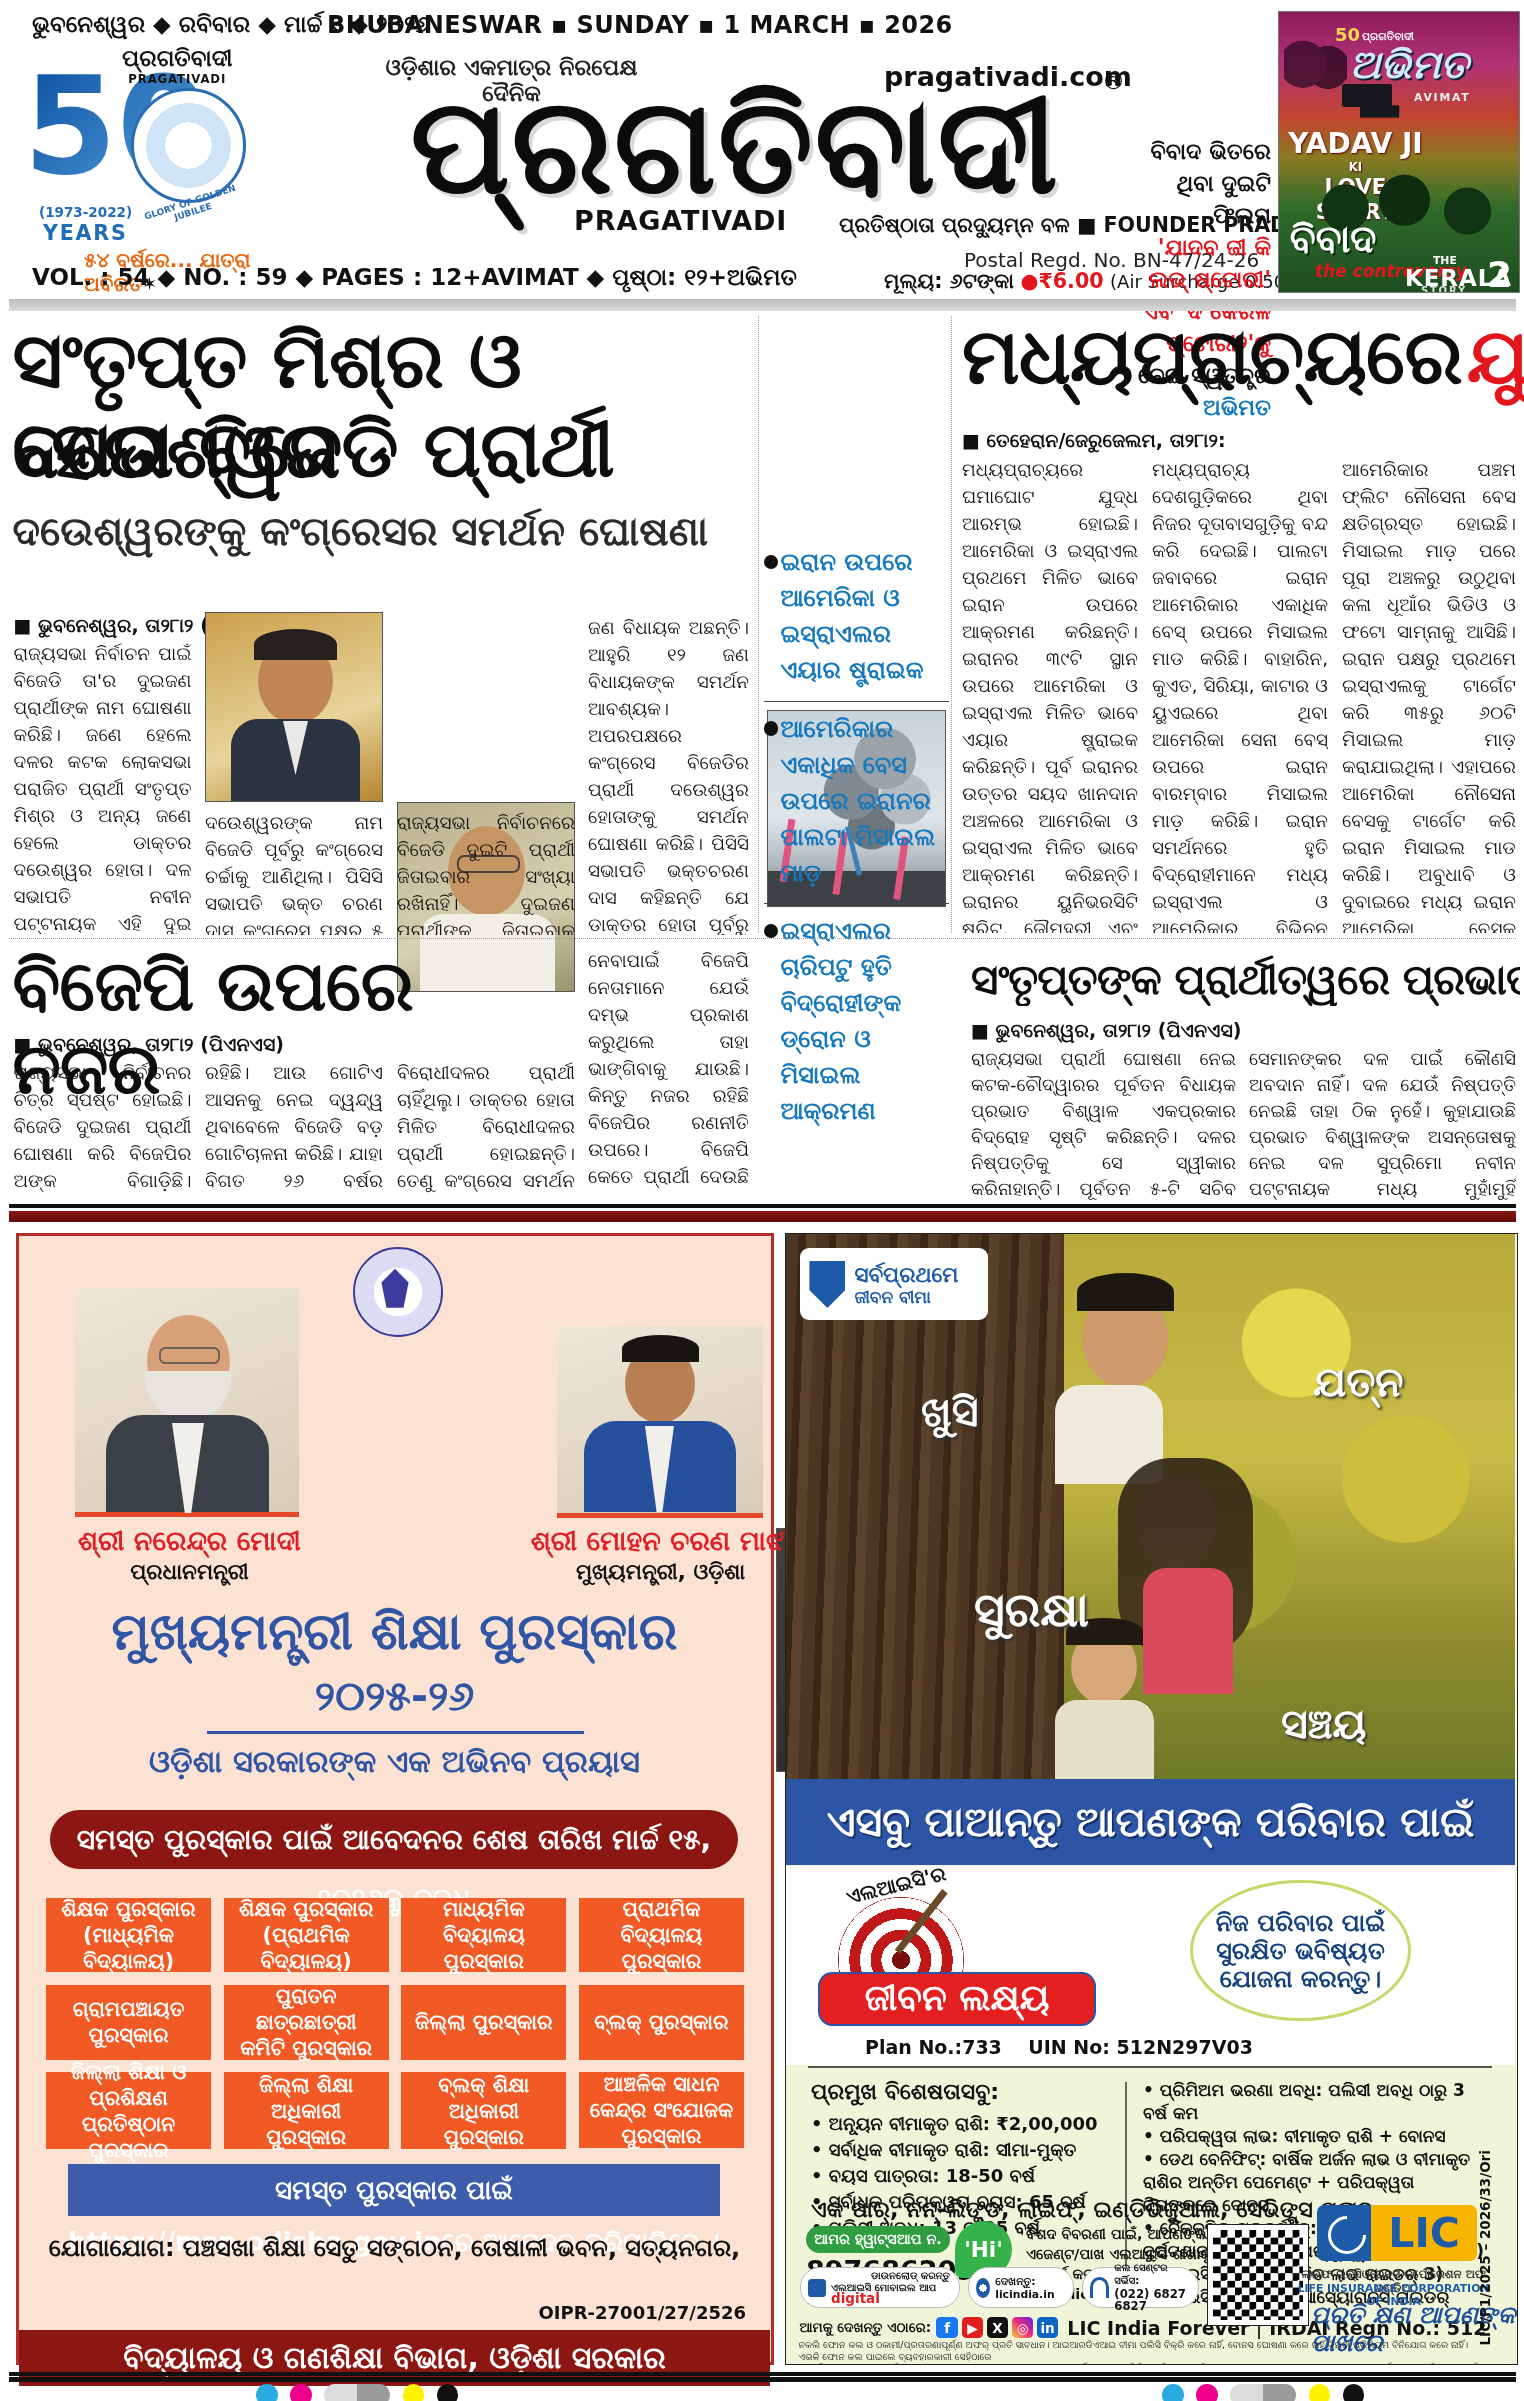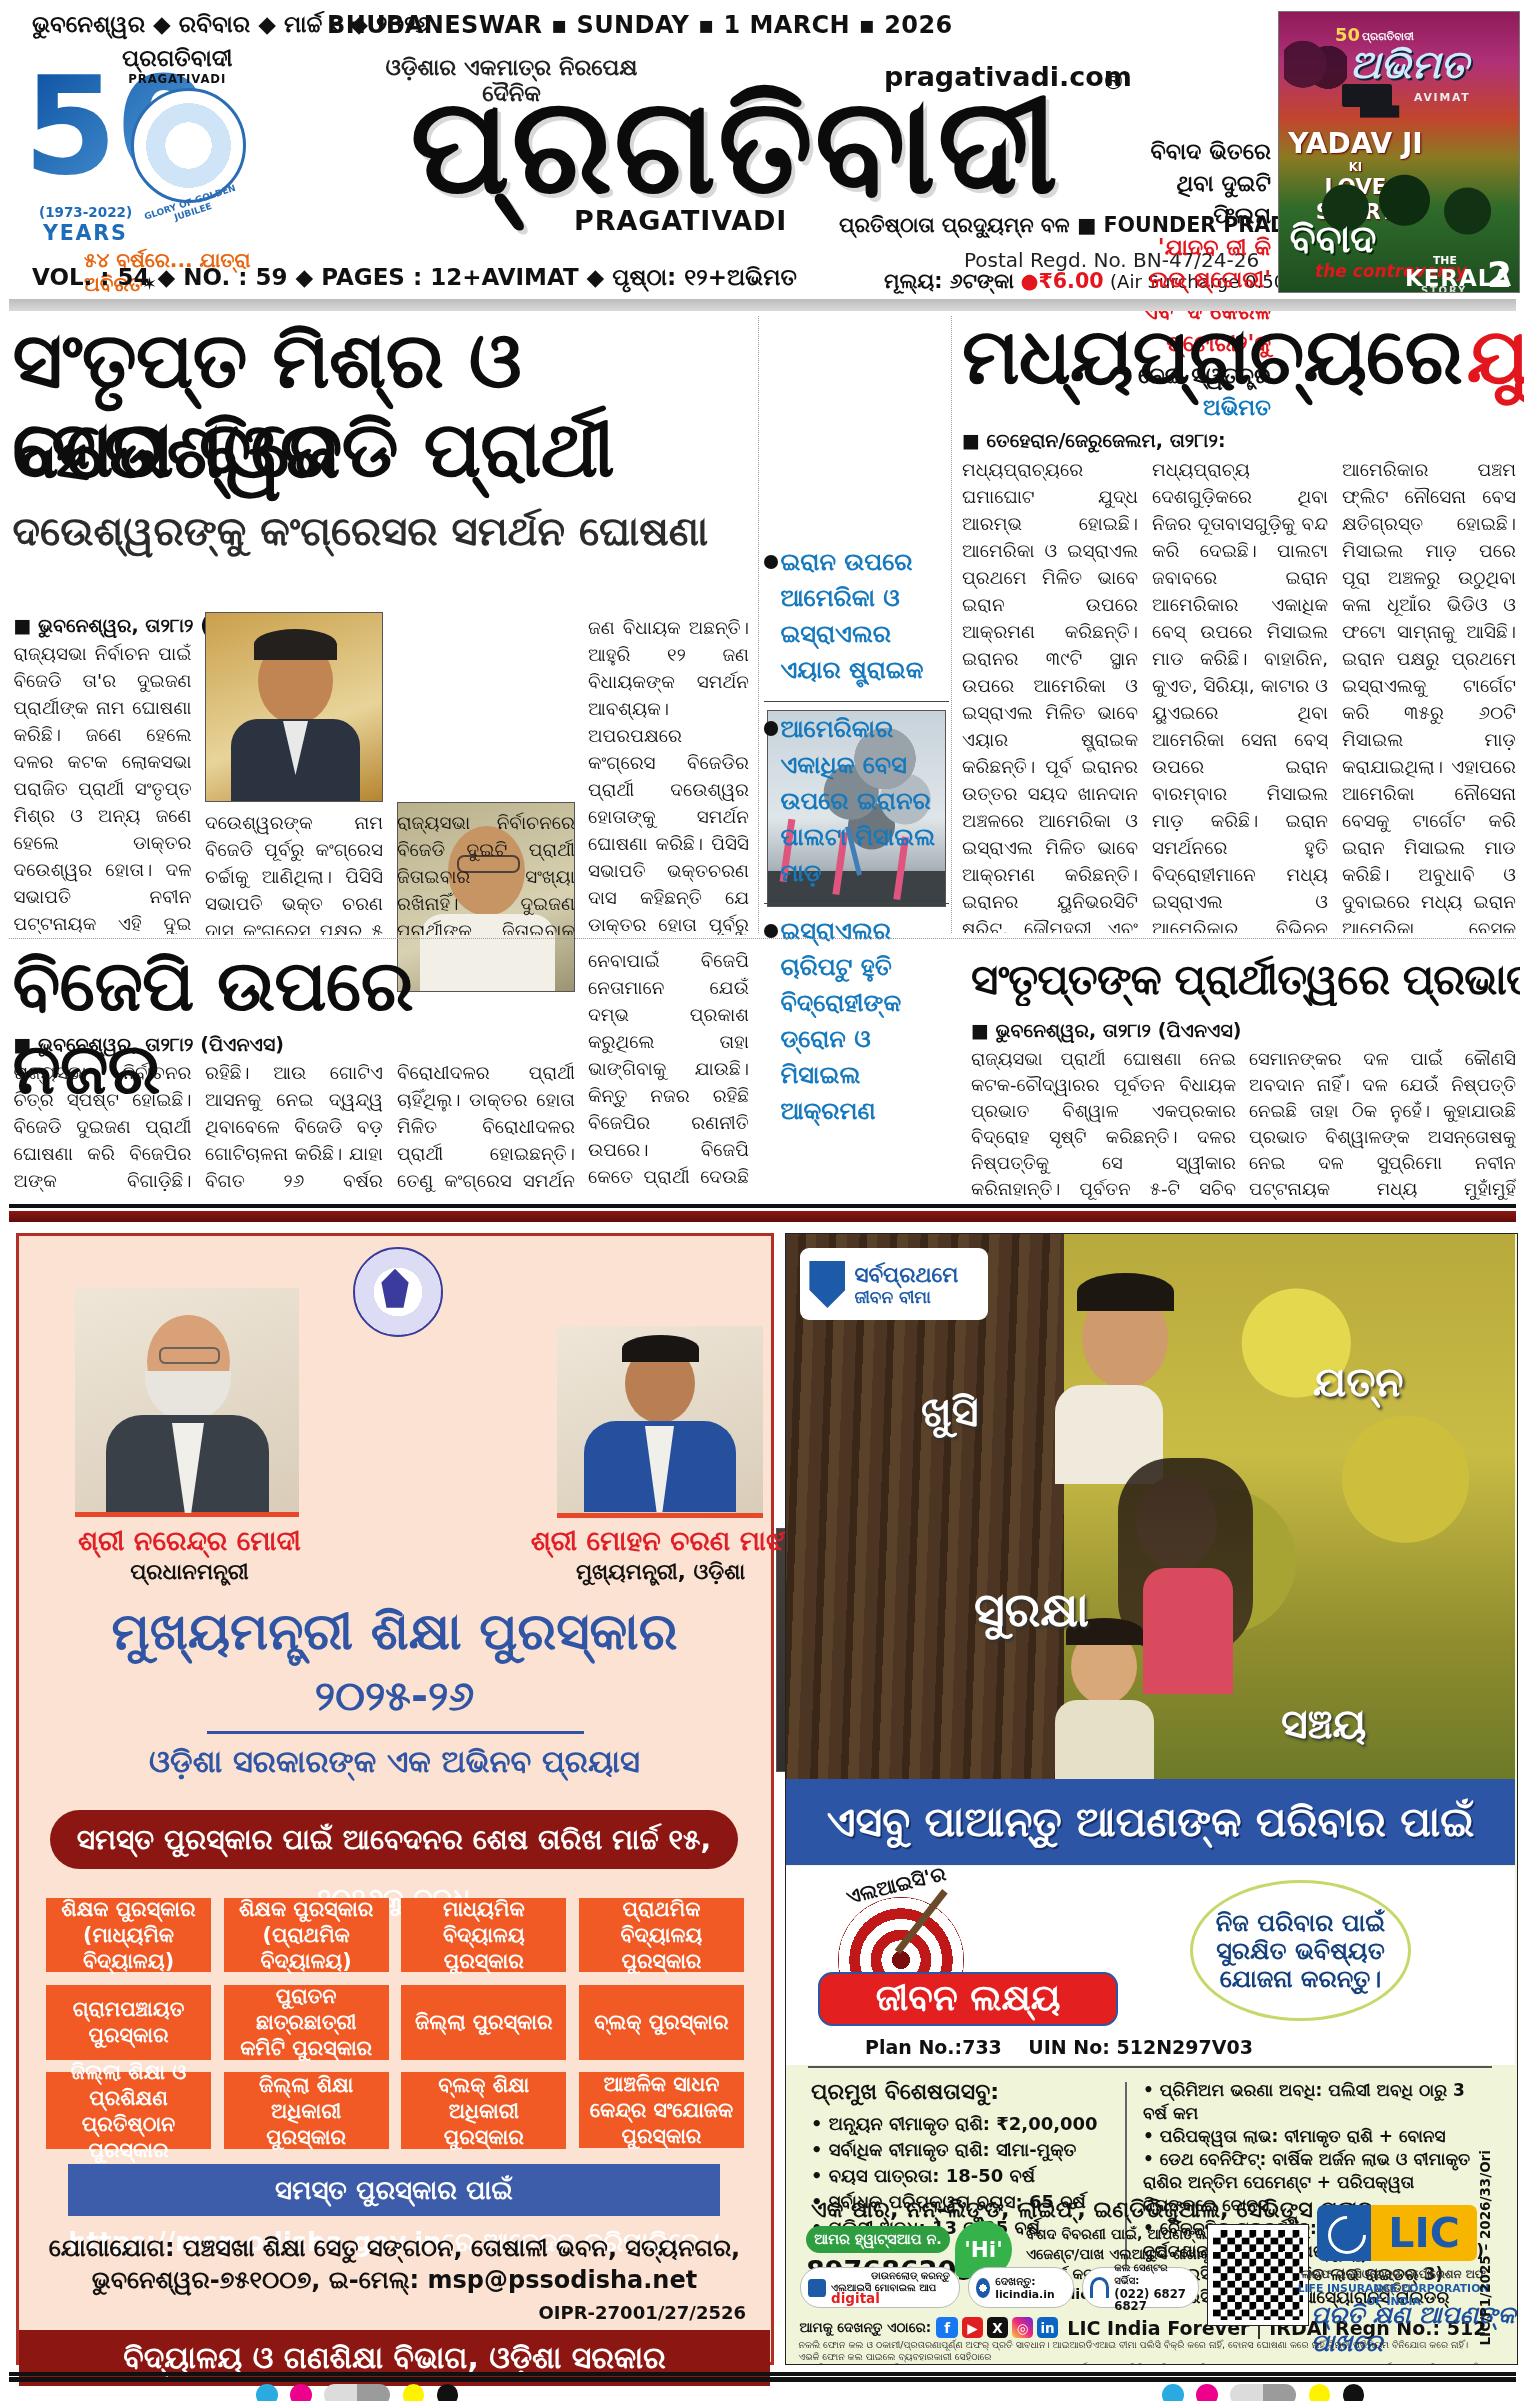--- a/index.html
+++ b/index.html
@@ -219,21 +219,20 @@
       <div class="award" style="height:77px;">ଜିଲ୍ଲା ଶିକ୍ଷା ଓ ପ୍ରଶିକ୍ଷଣ ପ୍ରତିଷ୍ଠାନ ପୁରସ୍କାର</div>
       <div class="award" style="height:77px;">ଜିଲ୍ଲା ଶିକ୍ଷା ଅଧିକାରୀ ପୁରସ୍କାର</div>
       <div class="award" style="height:77px;">ବ୍ଲକ୍ ଶିକ୍ଷା ଅଧିକାରୀ ପୁରସ୍କାର</div>
       <div class="award" style="height:76px;">ଆଞ୍ଚଳିକ ସାଧନ କେନ୍ଦ୍ର ସଂଯୋଜକ ପୁରସ୍କାର</div>
     </div>
 
     <div class="abs ctr" style="left:49px;top:928px;width:652px;height:52px;background:#3d5caa;">
       <span class="xb" style="color:#fff;font-size:26px;line-height:52px;">ସମସ୍ତ ପୁରସ୍କାର ପାଇଁ https://msp.odisha.gov.inରେ ଆବେଦନ କରିପାରିବେ ।</span>
     </div>
     <div class="abs b ctr" style="left:0;top:998px;width:751px;font-size:24px;">ଯୋଗାଯୋଗ: ପଞ୍ଚସଖା ଶିକ୍ଷା ସେତୁ ସଙ୍ଗଠନ, ତୋଷାଳୀ ଭବନ, ସତ୍ୟନଗର,</div>
-    <div class="abs b ctr" style="left:0;top:1030px;width:751px;font-size:24px;">ଭୁବନେଶ୍ୱର-୭୫୧୦୦୭, ଇ-ମେଲ୍: msp@pssodisha.net</div>
     <div class="abs xb" style="right:25px;top:1066px;font-size:18px;">OIPR-27001/27/2526</div>
     <div class="abs ctr" style="left:0;top:1069px;width:751px;height:56px;background:#8c1712;margin-top:25px;">
       <span class="xb" style="color:#fff;font-size:30px;line-height:56px;">ବିଦ୍ୟାଳୟ ଓ ଗଣଶିକ୍ଷା ବିଭାଗ, ଓଡ଼ିଶା ସରକାର</span>
     </div>
   </div>
 
   <div class="abs" style="left:785px;top:1233px;width:733px;height:1132px;border:1.8px solid #222;box-sizing:border-box;background:#f0f4d8;overflow:hidden;">
 
     <div class="abs" style="left:0;top:0;width:729px;height:545px;background:radial-gradient(circle at 70% 20%,#e4d94e 0 54px,transparent 55px),radial-gradient(circle at 85% 45%,#cdbf3c 0 63px,transparent 64px),radial-gradient(circle at 60% 60%,#a8a433 0 72px,transparent 73px),linear-gradient(180deg,#b8a93c 0,#c9bc45 40%,#8f8c2e 75%,#6d7a28 100%);">
       <div class="abs trunk" style="left:0;top:0;width:278px;height:545px;"></div>
@@ -261,21 +260,21 @@
 
     <div class="abs ctr" style="left:0;top:545px;width:729px;height:86px;background:#2d55a5;">
       <span class="xb" style="color:#fff;font-size:41px;line-height:86px;text-shadow:1.8px 1.8px 0 #16306b;">ଏସବୁ ପାଆନ୍ତୁ ଆପଣଙ୍କ ପରିବାର ପାଇଁ</span>
     </div>
 
     <div class="abs" style="left:0;top:632px;width:729px;height:199px;background:#fff;">
       <div class="abs b" style="left:59px;top:7.2px;font-size:20px;transform:rotate(-14deg);">ଏଲଆଇସି'ର</div>
       <div class="abs" style="left:52px;top:30.5px;width:126px;height:126px;border-radius:50%;background:radial-gradient(circle,#7a0d0d 0 10%,#fff 10% 22%,#c01818 22% 34%,#fff 34% 46%,#c01818 46% 58%,#fff 58% 70%,#8c1712 70% 100%);">
         <div class="abs" style="left:56px;top:-21.5px;width:7.2px;height:77px;background:#6b4a2a;transform:rotate(38deg);transform-origin:bottom center;"></div>
       </div>
-      <div class="abs ctr" style="left:32px;top:106px;width:300px;height:54px;background:#e3201f;border:2.7px solid #2d55a5;border-radius:14.4px;box-sizing:border-box;">
+      <div class="abs ctr" style="left:32px;top:106px;width:278px;height:54px;background:#e3201f;border:2.7px solid #2d55a5;border-radius:14.4px;box-sizing:border-box;">
         <span class="xb" style="color:#fff;font-size:36px;line-height:48px;">ଜୀବନ ଲକ୍ଷ୍ୟ</span>
       </div>
       <div class="abs b" style="left:79px;top:170px;font-size:19px;">
         <span>Plan No.:733</span>&nbsp;&nbsp;&nbsp;
         <span>UIN No: 512N297V03</span>
       </div>
       <div class="abs ctr" style="left:404px;top:14.4px;width:215px;height:135px;border:3.6px solid #c5d96a;border-radius:50%;display:flex;flex-direction:column;justify-content:center;">
         <div class="b" style="font-size:24px;color:#14407d;">ନିଜ ପରିବାର ପାଇଁ</div>
         <div class="b" style="font-size:24px;color:#14407d;">ସୁରକ୍ଷିତ ଭବିଷ୍ୟତ</div>
         <div class="b" style="font-size:24px;color:#14407d;">ଯୋଜନା କରନ୍ତୁ।</div>

